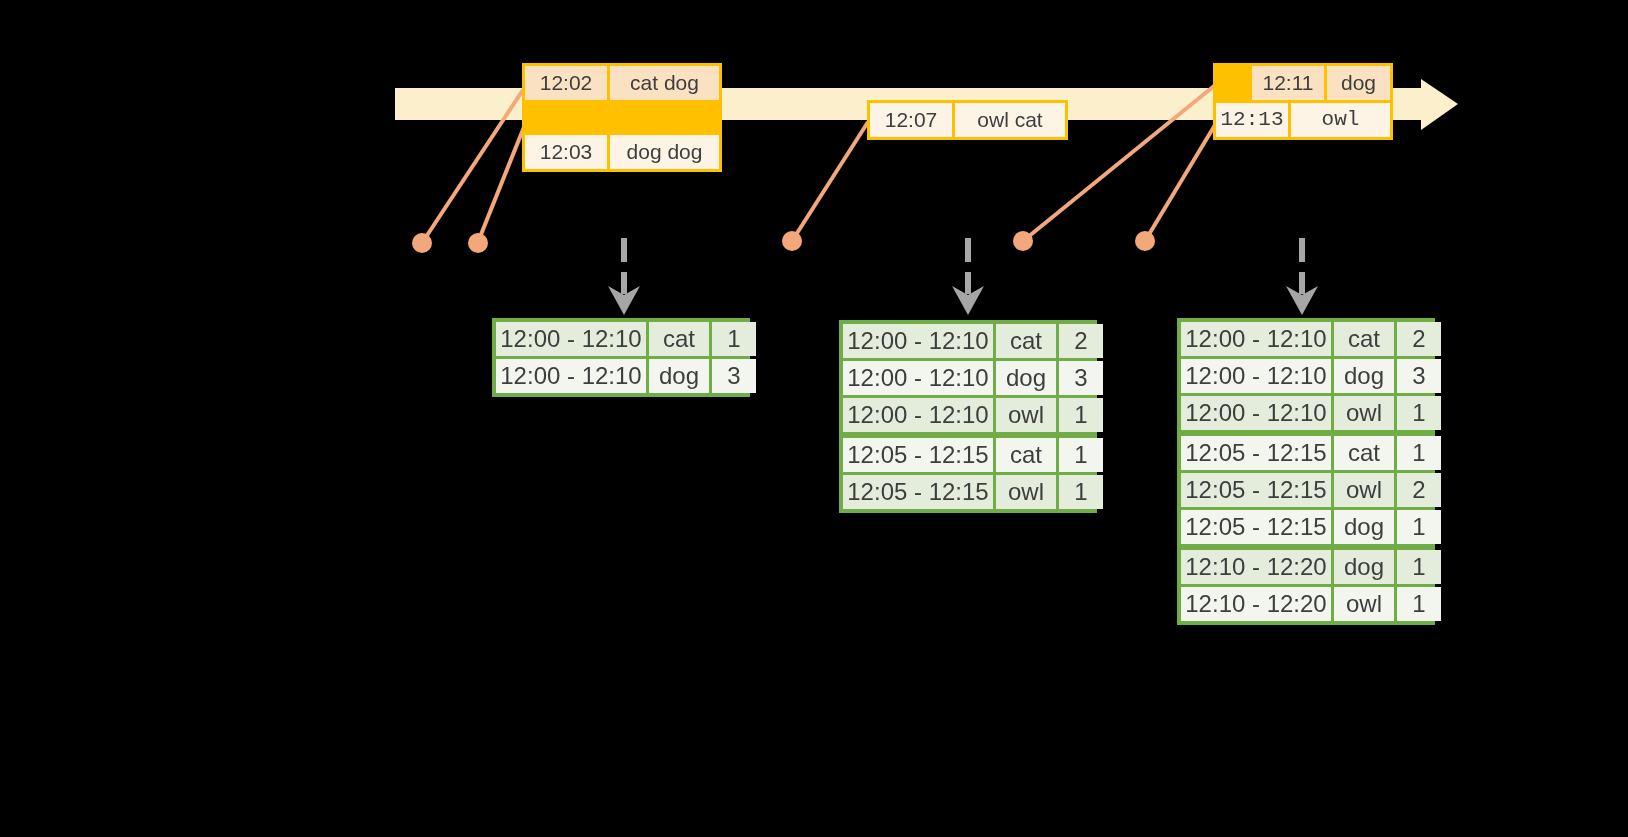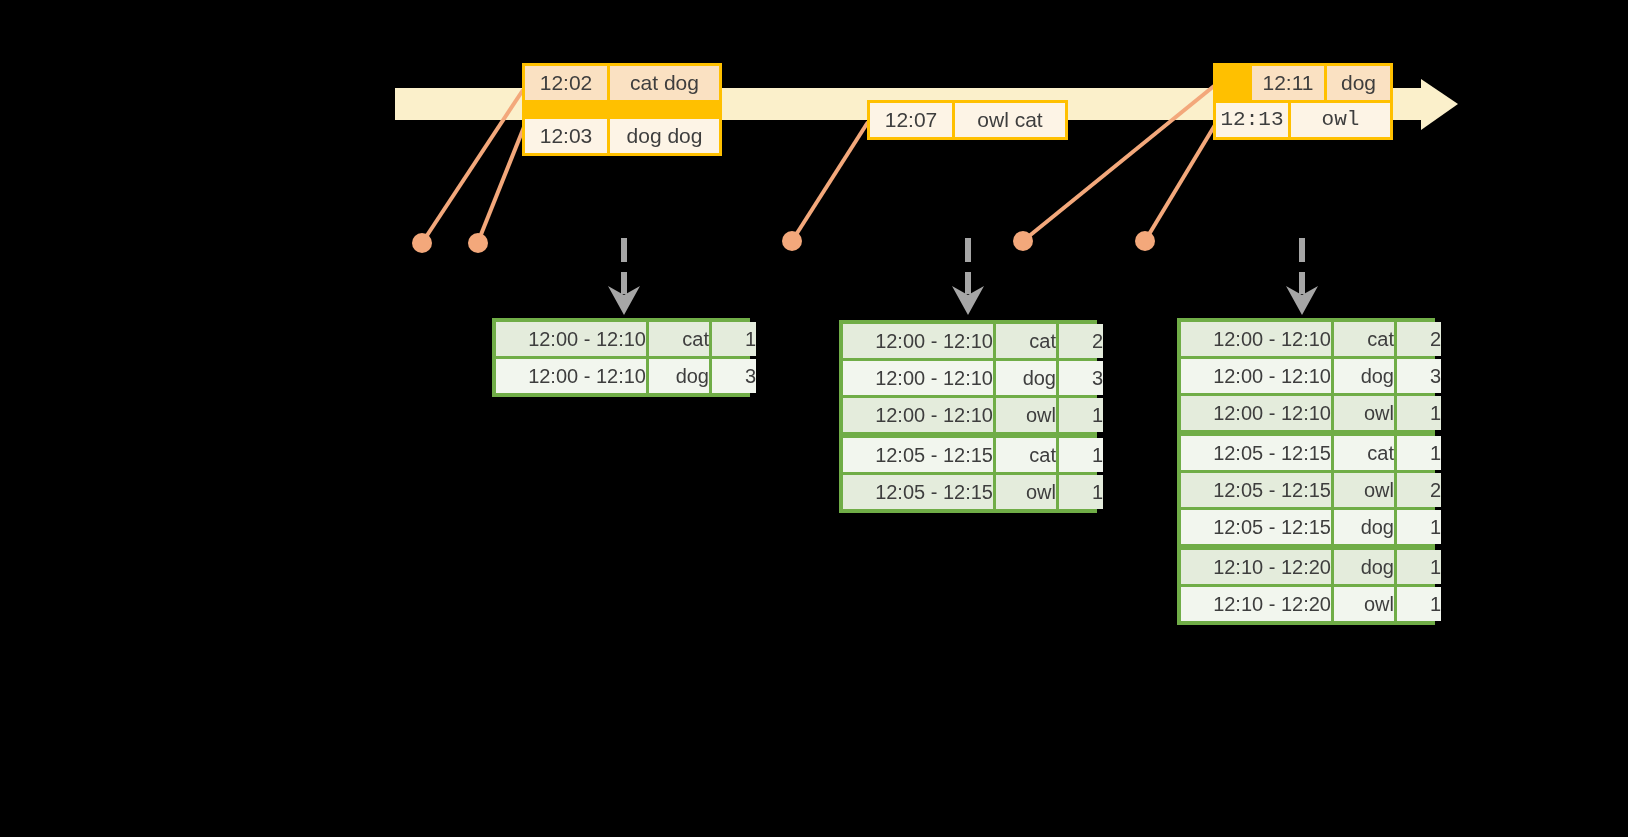--- a/index.html
+++ b/index.html
@@ -22,21 +22,21 @@
   .event-row.dark .cell{background:#FAE1C2;}
 
   
   .result-table{
     position:absolute;box-sizing:border-box;background:#70AD47;
     display:flex;flex-direction:column;gap:3px;padding:4px;
   }
   .result-row{display:grid;grid-template-columns:150px 60px 44px;gap:3px;}
   .result-row.group-sep{margin-top:3px;}
   .result-row .cell{
-    height:34px;line-height:34px;text-align:right;font-size:20px;
+    height:34px;line-height:34px;text-align:center;font-size:24px;
     background:#F2F6EE;white-space:nowrap;overflow:hidden;
   }
   .result-row.dark .cell{background:#E4ECDC;}
 </style>
 </head>
 <body>
 
 <div class="canvas">
 
   <svg class="layer" width="1628" height="837" viewBox="0 0 1628 837">
@@ -68,21 +68,21 @@
       <polygon points="952,286 968,315 984,286 968,295"></polygon>
       <polygon points="1286,286 1302,315 1318,286 1302,295"></polygon>
     </g>
   </svg>
 
   <div class="event-table" style="left:522px;top:63px;width:200px;gap:19px;">
     <div class="event-row dark" style="grid-template-columns:82px 1fr;">
       <div class="cell">12:02</div>
       <div class="cell">cat dog</div>
     </div>
-    <div class="event-row" style="grid-template-columns:82px 1fr;">
+    <div class="event-row" style="grid-template-columns:82px 1fr;margin-top:16px;">
       <div class="cell">12:03</div>
       <div class="cell">dog dog</div>
     </div>
   </div>
 
   <div class="event-table" style="left:867px;top:83px;width:201px;margin-top:17px;">
     <div class="event-row" style="grid-template-columns:82px 1fr;">
       <div class="cell">12:07</div>
       <div class="cell">owl cat</div>
     </div>

